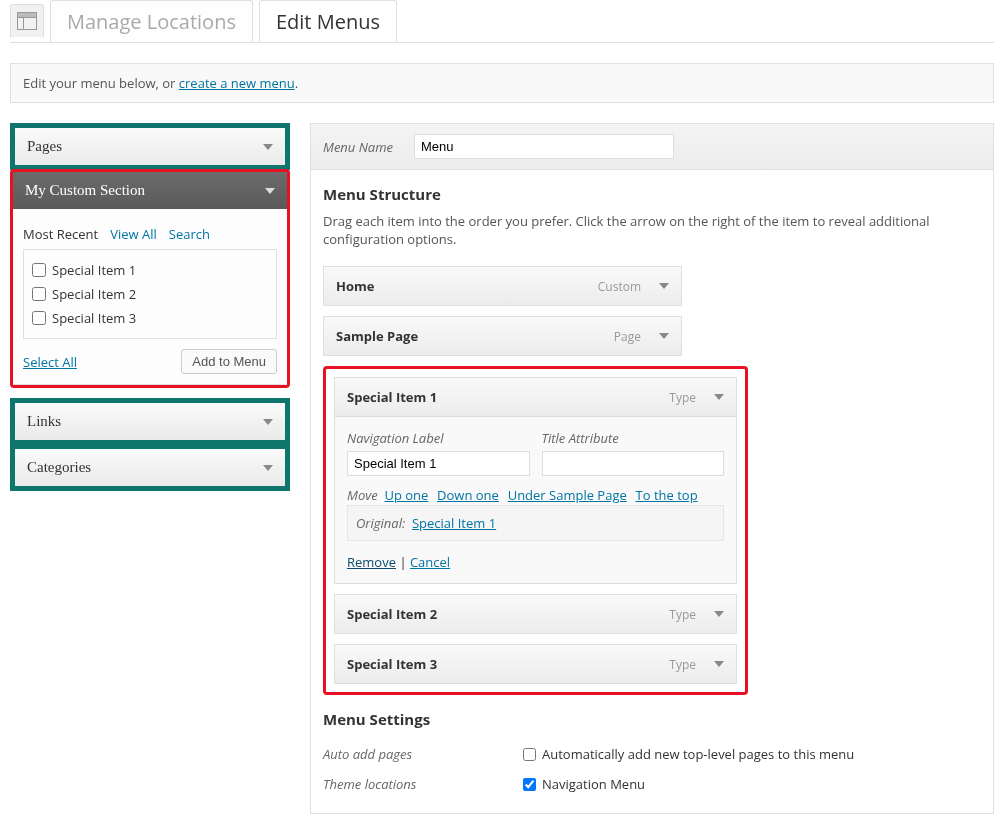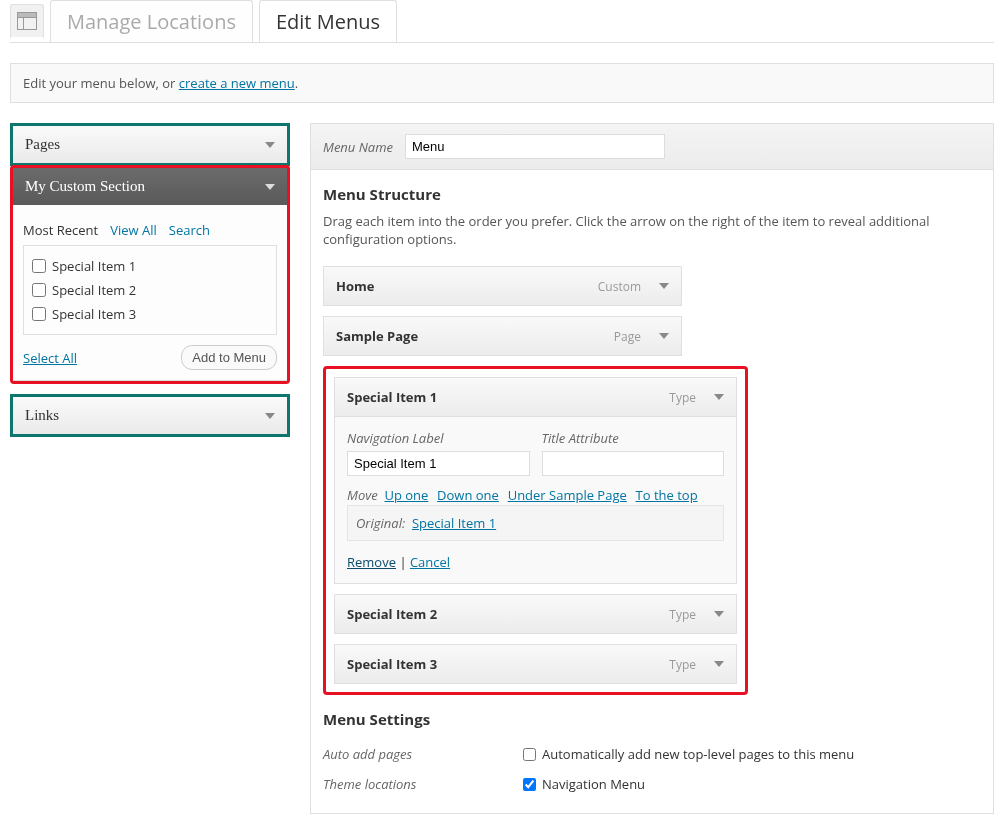--- a/index.html
+++ b/index.html
@@ -7,40 +7,40 @@
 .tab-bar { display: flex; align-items: center; border-bottom: 1px solid #dfdfdf; margin-bottom: 20px; }
 .tab-icon { width: 34px; height: 34px; border: 1px solid #dfdfdf; border-bottom: 1px solid #fff; display: flex; align-items: center; justify-content: center; background: #f1f1f1; border-radius: 3px 3px 0 0; margin-right: 6px; }
 .tab { padding: 7px 16px; border: 1px solid #dfdfdf; border-bottom: none; background: #fefefe; color: #555; font-size: 20px; border-radius: 3px 3px 0 0; margin-right: 6px; cursor: pointer; }
 .tab.active { background: #fff; color: #333; }
 .tab.inactive { color: #aaa; }
 .notice { background: #f9f9f9; border: 1px solid #dfdfdf; padding: 10px 12px; margin-bottom: 20px; color: #555; font-size: 13px; }
 .notice a { color: #0074a2; text-decoration: underline; }
 .columns { display: flex; gap: 20px; }
 .left-col { width: 280px; flex-shrink: 0; }
 .right-col { flex: 1; }
-.accordion { border: 3px solid #0f766e; margin-bottom: 0; }
+.accordion { border: 5px solid #0f766e; margin-bottom: 0; }
 .accordion + .accordion { margin-top: -1px; }
 .accordion-header { display: flex; align-items: center; justify-content: space-between; padding: 10px 12px; background: linear-gradient(#fafafa,#eaeaea); cursor: pointer; font-family: Georgia, serif; font-size: 15px; color: #333; }
 .accordion-header.dark { background: linear-gradient(#6b6b6b,#5a5a5a); color: #fff; }
 .accordion-body { padding: 10px; background: #fdfdfd; }
 .chevron { width: 0; height: 0; border-left: 5px solid transparent; border-right: 5px solid transparent; border-top: 6px solid #888; }
 .chevron.light { border-top-color: #ddd; }
 .highlight-box { border: 3px solid #e81123; border-radius: 4px; }
 .highlight-left { margin-top: -1px; }
 .subtabs { display: flex; gap: 12px; padding: 6px 0; font-size: 13px; }
 .subtabs span { color: #333; }
 .subtabs a { color: #0074a2; text-decoration: none; cursor: pointer; }
 .item-list { border: 1px solid #dfdfdf; padding: 8px; margin-bottom: 10px; }
 .item-list label { display: flex; align-items: center; gap: 6px; padding: 3px 0; font-size: 13px; color: #333; }
 .item-list input[type=checkbox] { width: 14px; height: 14px; }
 .section-footer { display: flex; justify-content: space-between; align-items: center; }
 .section-footer a { color: #0074a2; text-decoration: underline; font-size: 13px; }
-.button { background: #fafafa; border: 1px solid #ccc; border-radius: 11px; padding: 4px 10px; font-size: 13px; cursor: pointer; color: #555; }
+.button { background: #fafafa; border: 1px solid #ccc; border-radius: 3px; padding: 4px 10px; font-size: 13px; cursor: pointer; color: #555; }
 .menu-panel { border: 1px solid #dfdfdf; }
-.menu-panel-header { background: linear-gradient(#f4f4f4,#ececec); padding: 10px 12px; display: flex; align-items: center; gap: 12px; border-bottom: 1px solid #dfdfdf; }
+.menu-panel-header { background: linear-gradient(#f4f4f4,#ececec); padding: 10px 12px; display: flex; align-items: center; gap: 21px; border-bottom: 1px solid #dfdfdf; }
 .menu-panel-header label { font-style: italic; color: #666; font-size: 13px; }
 .menu-panel-header input { border: 1px solid #ddd; padding: 4px 6px; font-size: 13px; width: 260px; }
 .menu-panel-body { padding: 14px 12px; }
 .menu-panel-body h3 { font-size: 15px; font-weight: bold; margin-bottom: 8px; }
 .menu-panel-body p.desc { font-size: 13px; color: #555; margin-bottom: 18px; }
 .menu-item { border: 1px solid #dfdfdf; width: 359px; margin-bottom: 10px; background: #fff; }
 .menu-item-bar { display: flex; align-items: center; justify-content: space-between; padding: 10px 12px; background: linear-gradient(#f9f9f9,#ececec); cursor: move; }
 .menu-item-bar .title { font-weight: bold; color: #333; font-size: 13px; }
 .menu-item-bar .meta { display: flex; align-items: center; gap: 18px; color: #999; font-size: 12px; }
 .menu-item-details { border-top: 1px solid #dfdfdf; padding: 12px; background: #f9f9f9; }
@@ -130,20 +130,26 @@
         </div>
       </div>
     </div>
 
     <div class="accordion" style="margin-top:10px;">
       <div class="accordion-header">
           <span>Links</span>
           <span class="chevron"></span>
         </div>
     </div>
+    <div class="accordion">
+      <div class="accordion-header">
+          <span>Categories</span>
+          <span class="chevron"></span>
+        </div>
+    </div>
   </div>
 
   <div class="right-col">
     <div class="menu-panel">
       <div class="menu-panel-header">
         <label>Menu Name</label>
         <input type="text" value="Menu" style="">
       </div>
       <div class="menu-panel-body">
         <h3>Menu Structure</h3>

